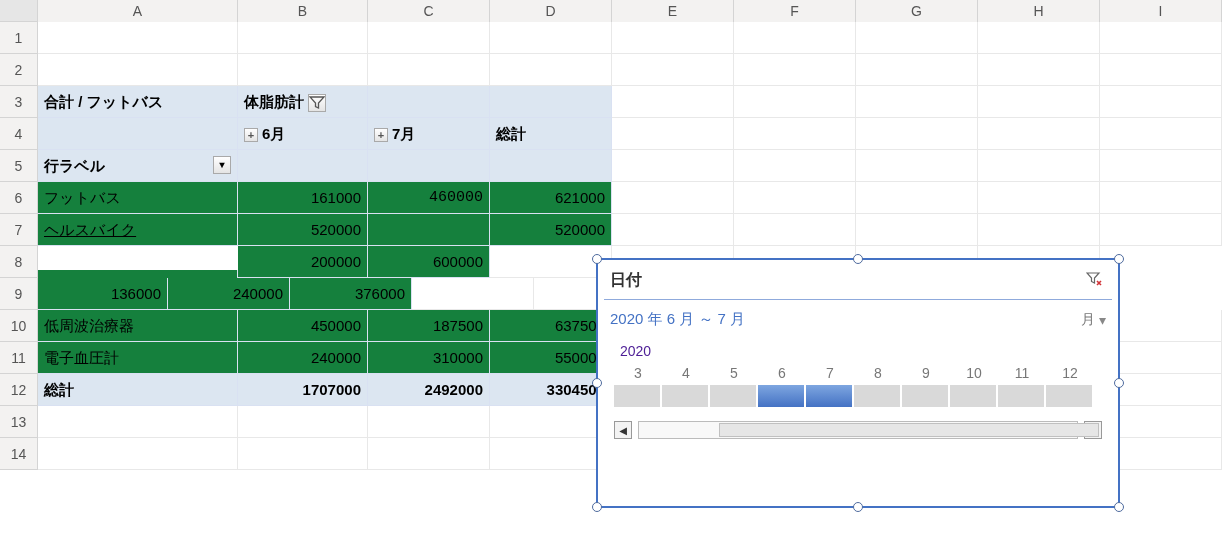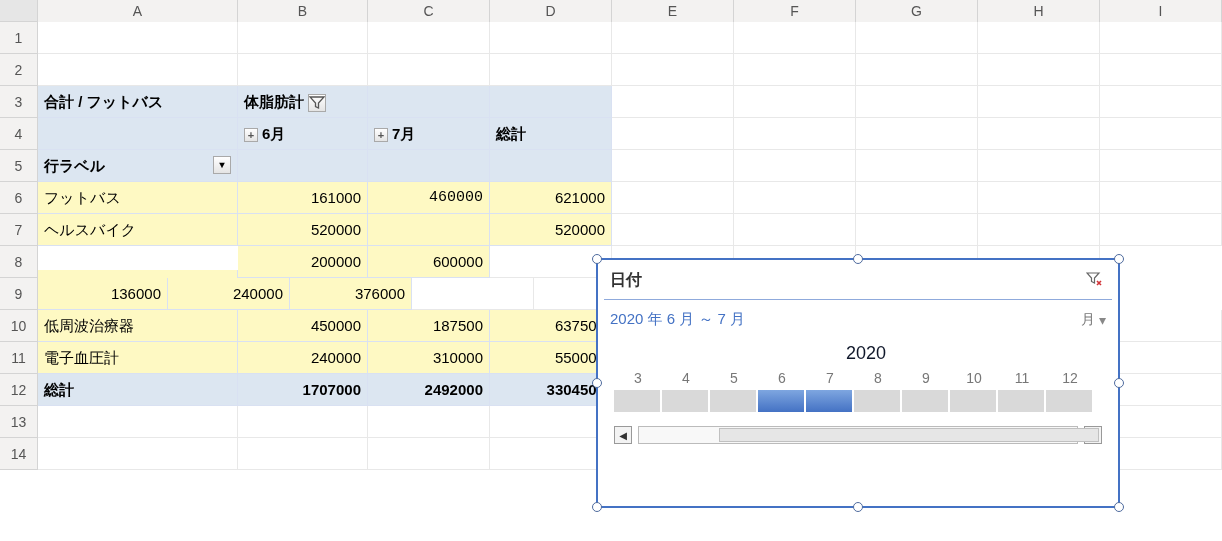--- a/index.html
+++ b/index.html
@@ -77,21 +77,21 @@
     line-height: 32px;
     white-space: nowrap;
     overflow: hidden;
   }
   .cell.right { text-align: right; }
   .cell.bold { font-weight: bold; }
   .cell.plainborder { border-right:1px solid #e8e8e8; border-bottom:1px solid #e8e8e8; }
   .ptheader { background: #dce6f1; }
   .ptsub { background: #dce6f1; }
   .ptgrand { background: #dce6f1; font-weight: bold; }
-  .ptbody { background: #fef9c3; }
+  .ptbody { background: #15803d; }
 
   .filter-btn, .expand-btn, .dropdown-btn {
     display: inline-flex;
     align-items: center;
     justify-content: center;
     width: 18px; height: 18px;
     border: 1px solid #a9a9a9;
     background: linear-gradient(#fff,#e4e4e4);
     font-size: 10px;
     line-height: 1;
@@ -137,23 +137,22 @@
     padding: 10px 6px 6px 6px;
     color: #4472c4;
     font-size: 15px;
   }
   .tl-level {
     color: #777; font-size: 14px;
     display: flex; align-items: center; gap:4px;
     cursor: pointer;
   }
   .tl-year {
-    color: #0f172a; font-size: 18px;
+    color: #4c1d95; font-size: 14px;
     padding: 8px 0 2px 16px;
-    text-align: center;
   }
   .tl-months {
     position: relative;
     padding: 4px 10px 0 10px;
   }
   .tl-month-labels {
     display: flex;
     gap: 0;
   }
   .tl-month-label {
@@ -317,21 +316,21 @@
         <div class="cell ptbody right" style="width: 130px;">161000</div>
         <div class="cell ptbody right" style="width: 122px; font-family: Liberation Mono, monospace;">460000</div>
         <div class="cell ptbody right" style="width: 122px;">621000</div>
         <div class="cell plainborder" style="width: 122px;"></div>
         <div class="cell plainborder" style="width: 122px;"></div>
         <div class="cell plainborder" style="width: 122px;"></div>
         <div class="cell plainborder" style="width: 122px;"></div>
         <div class="cell plainborder" style="width: 122px;"></div>
       </div>
       <div class="row">
-        <div class="cell ptbody" style="width: 200px;">ヘルスバイク</div>
+        <div class="cell ptbody" style="width: 200px; text-decoration: underline;">ヘルスバイク</div>
         <div class="cell ptbody right" style="width: 130px;">520000</div>
         <div class="cell ptbody right" style="width: 122px;"></div>
         <div class="cell ptbody right" style="width: 122px;">520000</div>
         <div class="cell plainborder" style="width: 122px;"></div>
         <div class="cell plainborder" style="width: 122px;"></div>
         <div class="cell plainborder" style="width: 122px;"></div>
         <div class="cell plainborder" style="width: 122px;"></div>
         <div class="cell plainborder" style="width: 122px;"></div>
       </div>
       <div class="row">

